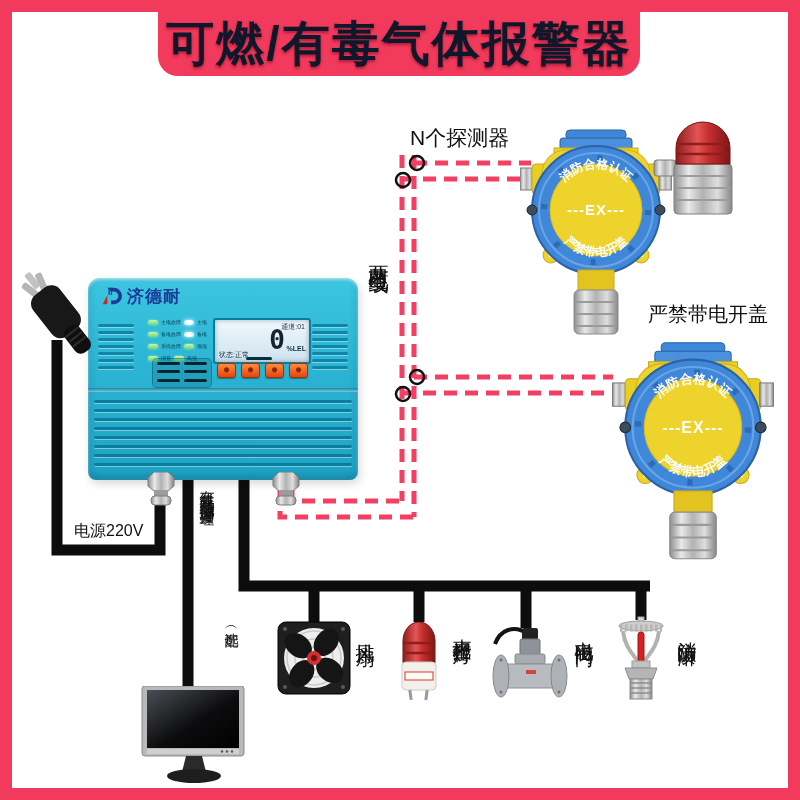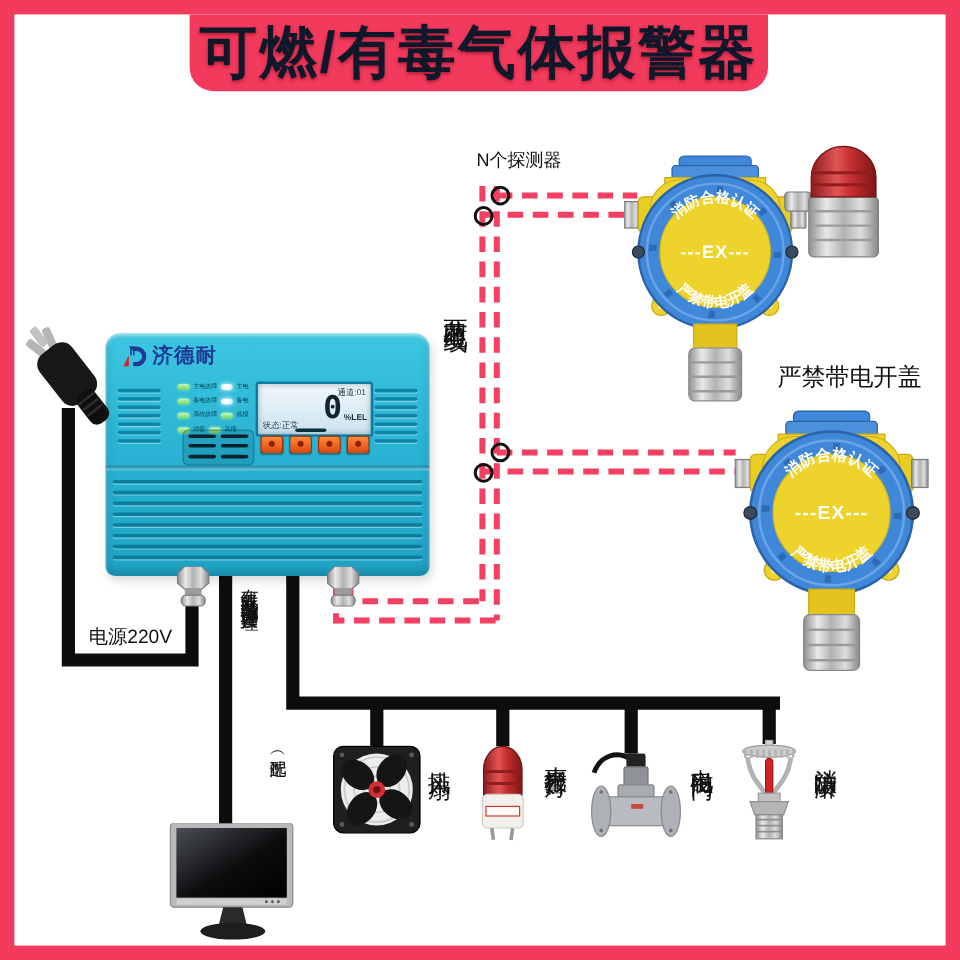--- a/index.html
+++ b/index.html
@@ -15,21 +15,21 @@
   
   .layer{position:absolute;left:0;top:0;z-index:1;}
   .toplayer{position:absolute;z-index:3;}
   
   .panel{position:absolute;left:88px;top:278px;width:270px;height:202px;z-index:2;
          background:linear-gradient(180deg,#3cc6e0 0%,#29b2d2 50%,#1fa3c5 100%);
          border-radius:12px 12px 8px 8px;
          box-shadow:inset 0 2px 3px rgba(255,255,255,.5), inset 0 -4px 8px rgba(0,40,60,.25), 2px 4px 8px rgba(0,0,0,.15);}
   .panel-divider{position:absolute;left:0;top:110px;width:100%;height:4px;
          background:linear-gradient(180deg,rgba(0,50,70,.35),rgba(255,255,255,.35));}
-  .brand{position:absolute;left:12px;top:7px;display:flex;align-items:flex-end;gap:5px;}
+  .brand{position:absolute;left:12px;top:7px;display:flex;align-items:flex-start;gap:5px;}
   .brand-text{font-size:17px;font-weight:bold;color:#1c3a96;letter-spacing:1px;}
   .slats{position:absolute;display:flex;flex-direction:column;gap:4px;width:36px;}
   .slats.l{left:10px;top:46px;} .slats.r{right:10px;top:46px;}
   .slat{height:3px;border-radius:2px;background:#0e86a8;box-shadow:0 1px 0 rgba(255,255,255,.4);}
   .leds{position:absolute;left:60px;top:41px;display:flex;flex-direction:column;gap:5px;}
   .led-row{display:flex;align-items:center;gap:3px;height:7px;}
   .led{width:10px;height:5px;border-radius:3px;background:linear-gradient(#c8f5bc,#6fd862);
        box-shadow:0 0 2px rgba(180,255,190,.9);}
   .led.bright{background:radial-gradient(circle,#ffffff 30%,#bfeaff 100%);box-shadow:0 0 4px #e8ffff;}
   .led-label{font-size:5px;line-height:5px;color:#063d4c;white-space:nowrap;}
@@ -377,21 +377,21 @@
     <ellipse cx="29" cy="10" rx="22" ry="5" fill="#cdcdcd" stroke="#9b9b9b"></ellipse>
     <path d="M8 12 h42" stroke="#b5b5b5" stroke-width="7" stroke-dasharray="2.5 2.5"></path>
     <path d="M11 15 C 13 34 24 40 27 48 M 47 15 C 45 34 34 40 31 48" stroke="#b2b2b2" stroke-width="4" fill="none"></path>
     <rect x="26" y="16" width="6" height="30" rx="3" fill="#d42222" stroke="#9e1414"></rect>
     <rect x="20" y="45" width="18" height="7" fill="#c2c2c2" stroke="#9b9b9b"></rect>
     <polygon points="13,52 45,52 41,63 17,63" fill="#b5b5b5" stroke="#8f8f8f"></polygon>
     <rect x="18" y="63" width="22" height="20" fill="url(#metalV)" stroke="#8a8a8a"></rect>
     <path d="M18 67 h22 M18 72 h22 M18 77 h22" stroke="#8f8f8f" stroke-width="1.5"></path>
   </svg>
 
-  <div class="lbl" style="left:397px;top:124px;font-size:15px">N个探测器</div>
+  <div class="lbl" style="left:410px;top:124px;font-size:21px">N个探测器</div>
   <div class="lbl vtext" style="left:366px;top:250px;font-size:20px">两芯电缆线</div>
   <div class="lbl" style="left:648px;top:301px;font-size:20px">严禁带电开盖</div>
   <div class="lbl" style="left:74px;top:521px;font-size:16px">电源220V</div>
   <div class="lbl vtext" style="left:197px;top:478px;font-size:15px;letter-spacing:2px">有线或无线与电脑连接管理</div>
   <div class="lbl vtext" style="left:223px;top:620px;font-size:14px">（选配）</div>
 
   <div class="lbl vtext devlbl" style="left:352px;top:628px">排风扇</div>
   <div class="lbl vtext devlbl" style="left:449px;top:623px">声光报警灯</div>
   <div class="lbl vtext devlbl" style="left:571px;top:626px">电磁阀门</div>
   <div class="lbl vtext devlbl" style="left:674px;top:626px">消防喷淋</div>

